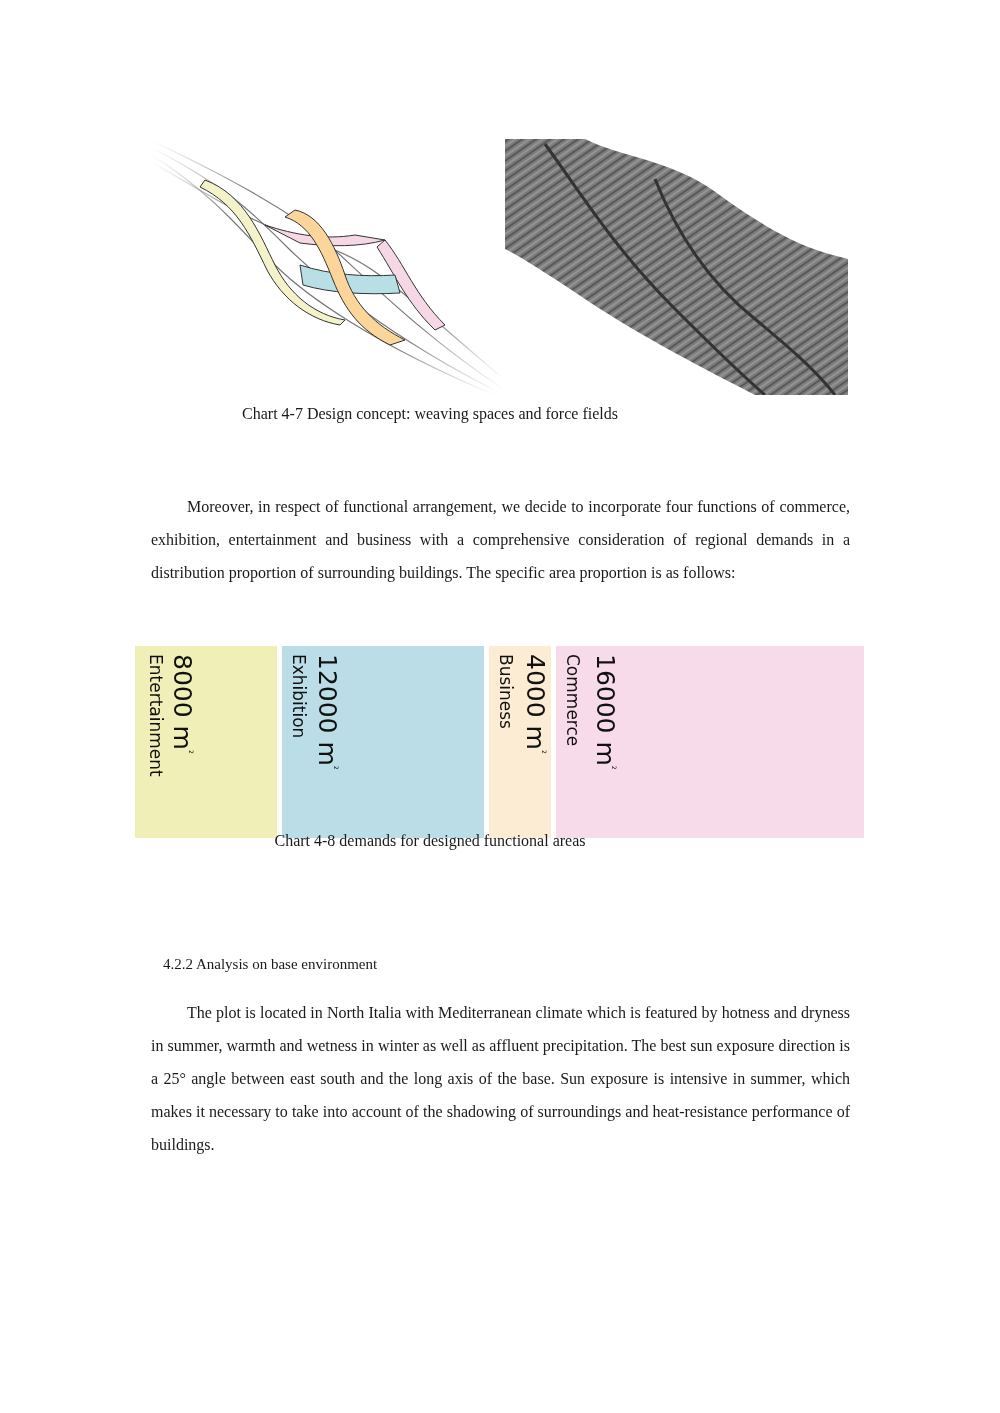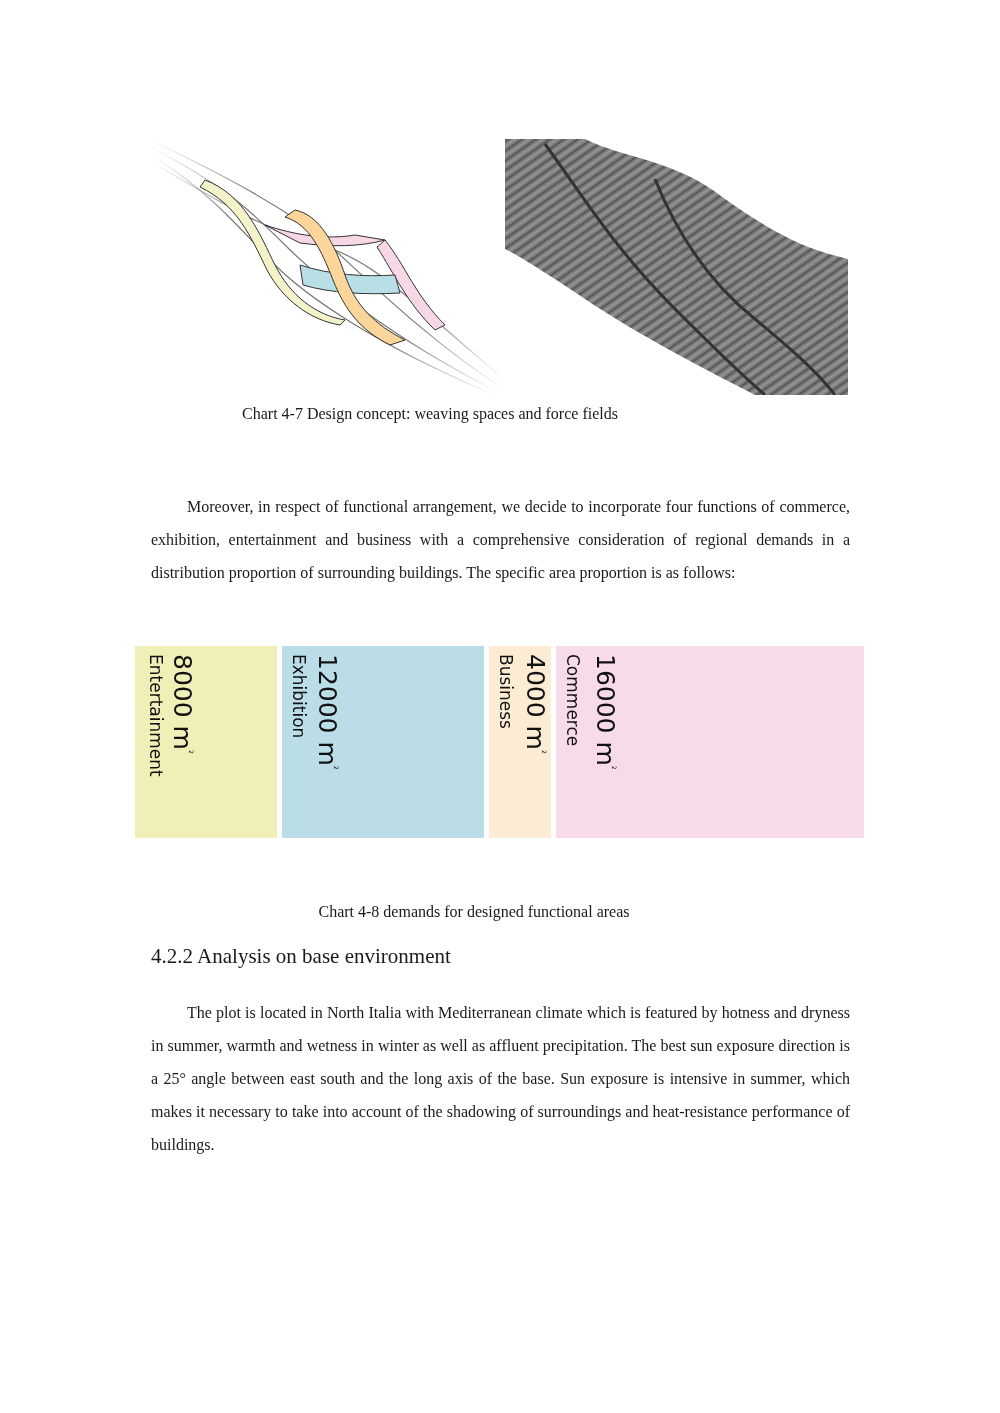--- a/index.html
+++ b/index.html
@@ -6,22 +6,22 @@
   body { width: 1000px; height: 1413px; position: relative; overflow: hidden;
          font-family: "Liberation Serif", serif; color: #1a1a1a; }
   .abs { position: absolute; }
   .fig-left { left: 145px; top: 135px; width: 365px; height: 260px; }
   .fig-right { left: 505px; top: 139px; width: 343px; height: 256px; }
   .caption { position: absolute; left: 0; width: 860px; text-align: center;
              font-size: 16px; }
   .para { position: absolute; left: 151px; width: 699px; font-size: 16px;
           line-height: 33px; text-align: justify; margin: 0; }
   .para .indent { display: inline-block; width: 36px; }
-  .heading { position: absolute; left: 151px; top: 944px; font-size: 21px;
-             margin: 0; font-weight: normal; }
+  .heading { position: absolute; left: 151px; top: 944px; font-size: 15px;
+             margin: 12px; font-weight: normal; }
   .block { position: absolute; top: 646px; height: 192px; }
   .block .vtext { position: absolute; top: 8px; writing-mode: vertical-rl;
                   font-family: "DejaVu Sans", sans-serif; color: #111; white-space: nowrap; }
   .block .val { font-size: 25px; line-height: 26px; }
   .block .lbl { font-size: 17px; line-height: 18px; }
   .block .val sup { font-size: 6px; }
 </style>
 </head>
 <body>
 
@@ -84,17 +84,17 @@
   <div class="block" id="blk2" style="left: 489px; width: 62px; background: rgb(251, 236, 211);">
     <span class="vtext val" style="left:33px;"><span>4000 m</span><sup>2</sup></span>
     <span class="vtext lbl" style="left:8px;">Business</span>
   </div>
   <div class="block" id="blk3" style="left: 556px; width: 308px; background: rgb(248, 219, 234);">
     <span class="vtext val" style="left:36px;"><span>16000 m</span><sup>2</sup></span>
     <span class="vtext lbl" style="left:8px;">Commerce</span>
   </div>
 </div>
 
-<div class="caption" style="top:903px;margin-left:44px;">Chart 4-8 demands for designed functional areas</div>
+<div class="caption" style="top:832px;">Chart 4-8 demands for designed functional areas</div>
 
 <h2 class="heading">4.2.2 Analysis on base environment</h2>
 
 <p class="para" style="top:996px;"><span class="indent"></span><span>The plot is located in North Italia with Mediterranean climate which is featured by hotness and dryness in summer, warmth and wetness in winter as well as affluent precipitation. The best sun exposure direction is a 25° angle between east south and the long axis of the base. Sun exposure is intensive in summer, which makes it necessary to take into account of the shadowing of surroundings and heat-resistance performance of buildings.</span></p>
 
 </body></html>

